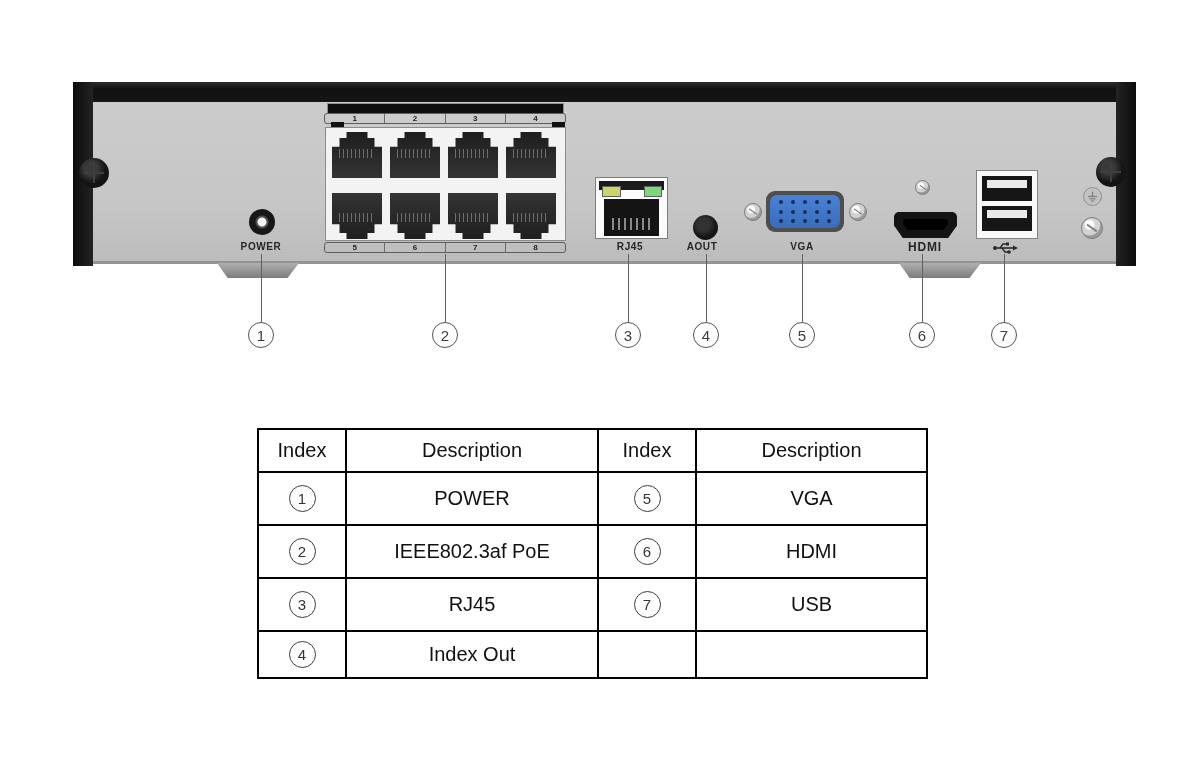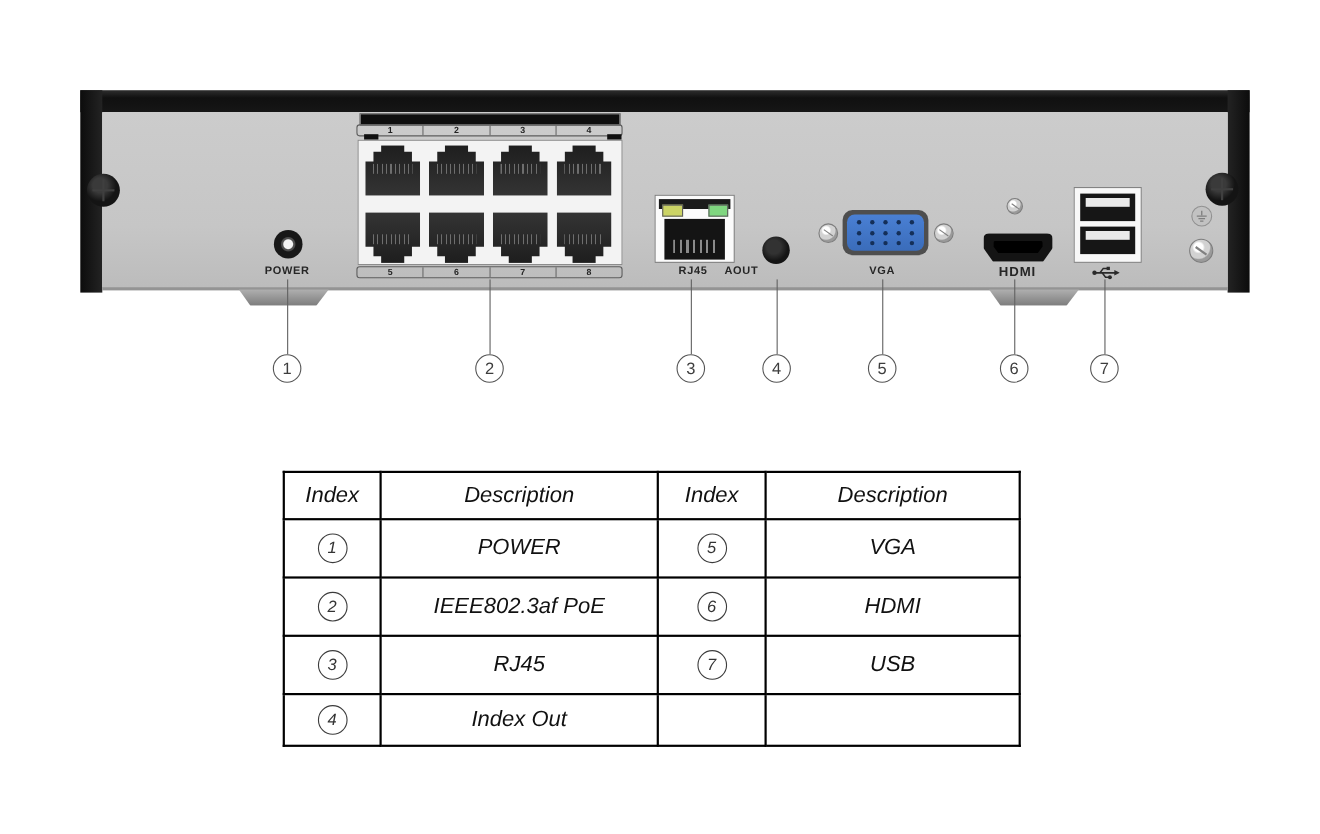--- a/index.html
+++ b/index.html
@@ -100,21 +100,21 @@
             border:1px solid #919191; background:#c2c2c2; display:flex; align-items:center; justify-content:center; }
 
   
   .callout-line { position:absolute; width:1px; height:68px; top:254px; background:#616161; }
   .callout { position:absolute; top:322px; width:26px; height:26px; border:1px solid #555;
             border-radius:50%; background:#fff; color:#3d3d3d; font-size:15px;
             display:flex; align-items:center; justify-content:center; }
 
   
   .desc-table { position:absolute; left:257px; top:428px; border-collapse:collapse;
-            table-layout:fixed; font-size:20px; color:#111;font-style:italic; }
+            table-layout:fixed; font-size:20px; color:#111; }
   .desc-table td, .desc-table th { border:2px solid #000; text-align:center; vertical-align:middle;
             font-weight:normal; padding:0; }
   .col-i1 { width:88px; } .col-d1 { width:252px; } .col-i2 { width:98px; } .col-d2 { width:231px; }
   .r-head { height:43px; } .r-body { height:53px; } .r-last { height:47px; }
   .circled { display:inline-flex; width:27px; height:27px; border:1.5px solid #3c3c3c; border-radius:50%;
             align-items:center; justify-content:center; font-size:15px; color:#333; }
   .circled:empty { display:none; }
 </style>
 </head>
 <body>
@@ -159,21 +159,21 @@
   </div>
 
   <div class="rj45-bezel"></div>
   <div class="rj45-topbar"></div>
   <div class="led yellow"></div>
   <div class="led green"></div>
   <div class="rj45-opening"></div>
   <div class="plabel" style="left:594px; width:72px;">RJ45</div>
 
   <div class="aout-jack"></div>
-  <div class="plabel" style="left:638px; width:72px;">AOUT</div>
+  <div class="plabel" style="left:666px; width:72px;">AOUT</div>
 
   <div class="metal-screw" style="left:744px; top:203px; width:18px; height:18px;"></div>
   <div class="metal-screw" style="left:849px; top:203px; width:18px; height:18px;"></div>
   <div class="vga-shell"></div>
   <div class="vga-face">
     <div class="vga-row">
         <i></i>
         <i></i>
         <i></i>
         <i></i>

